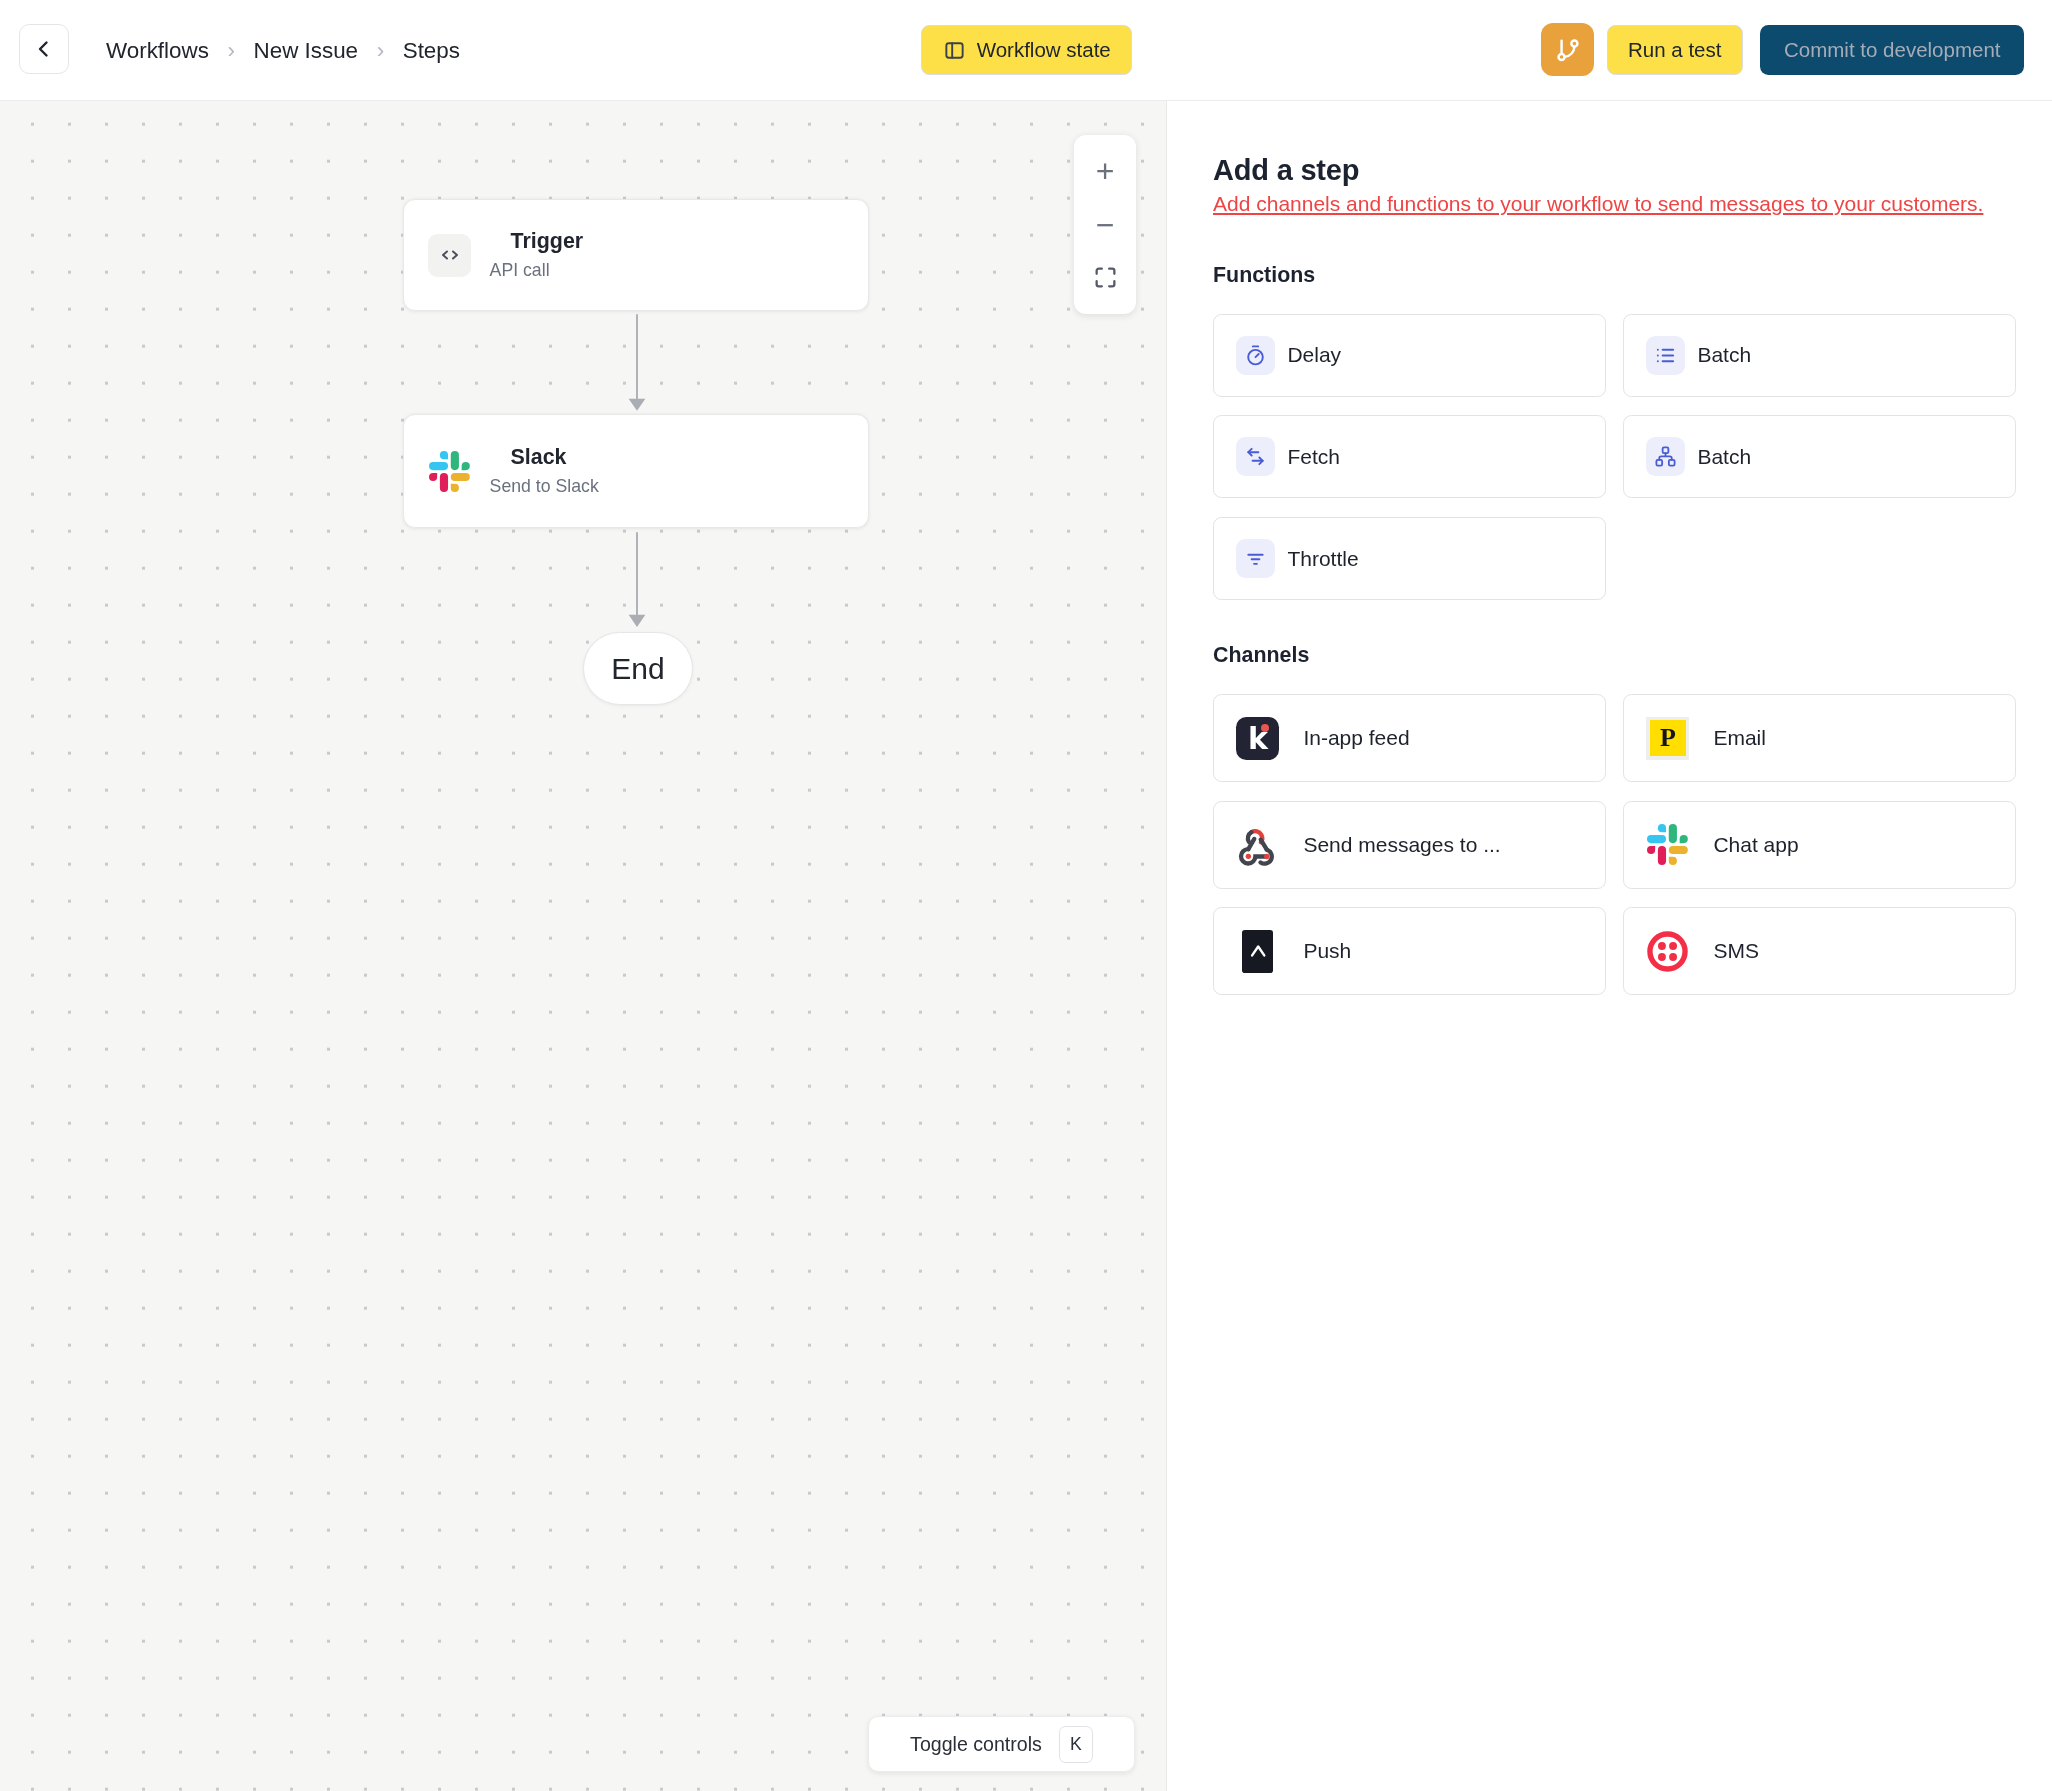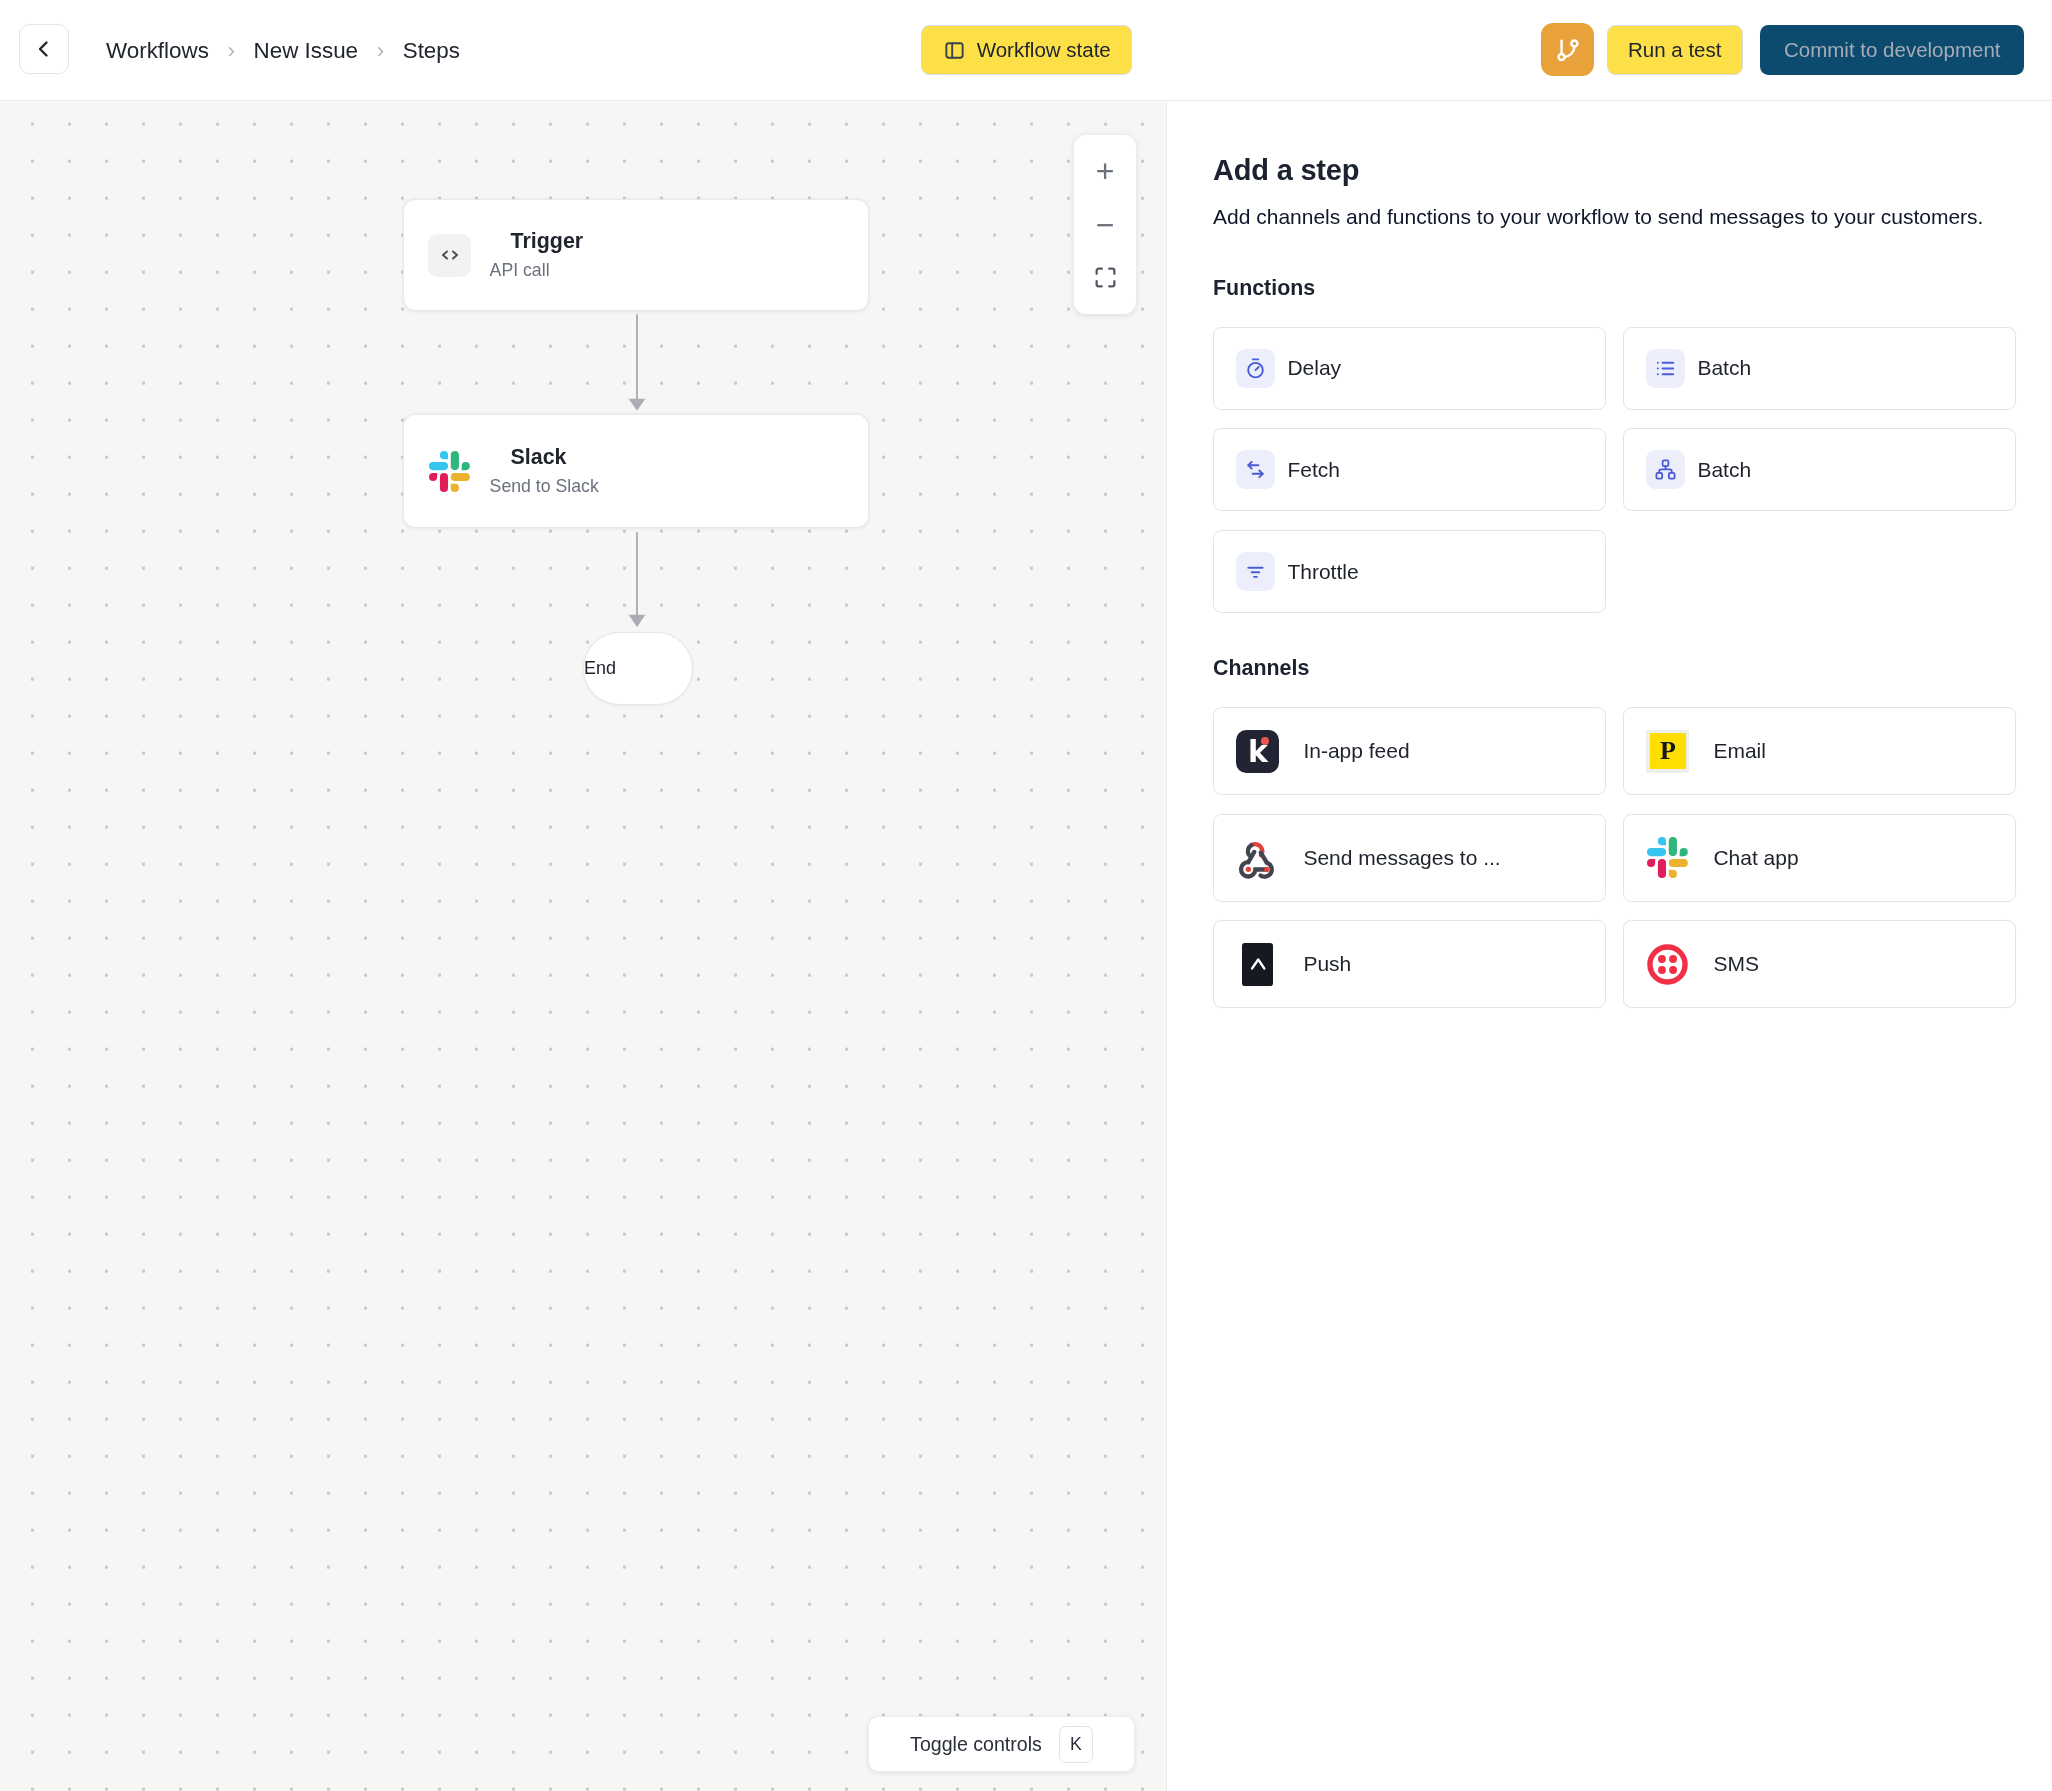--- a/index.html
+++ b/index.html
@@ -68,22 +68,22 @@
     display:flex; align-items:center; justify-content:center; flex:none;
   }
   .node-logo { width:43px; height:43px; display:flex; align-items:center; justify-content:center; flex:none; }
   .node-title { font-size:21.4px; font-weight:600; color:#20252e; line-height:1.2;margin-left:21px; }
   .node-sub { font-size:17.7px; color:#6a717e; margin-top:5.6px; }
   .connector { position:absolute; left:0; top:0; pointer-events:none; }
   .end-node {
     position:absolute; left:583px; top:531px; width:110px; height:73px;
     background:#fff; border:0.9px solid #e6e6e8; border-radius:37px;
     box-shadow:0 0.9px 3.7px rgba(20,22,30,0.06);
-    display:flex; align-items:center; justify-content:flex-start;
-    font-size:18px; font-weight:500; color:#20252e; cursor:pointer;
+    display:flex; align-items:center; justify-content:center;
+    font-size:30px; font-weight:500; color:#20252e; cursor:pointer;
   }
   .zoom-panel {
     position:absolute; left:1074px; top:34px; width:62px; height:179px;
     background:#fff; border-radius:12px; box-shadow:0 1.9px 7.5px rgba(20,22,30,0.10);
     display:flex; flex-direction:column; align-items:center; justify-content:space-around;
     padding:9.3px 0;
   }
   .zoom-btn {
     width:43px; height:43px; display:flex; align-items:center; justify-content:center;
     font-size:32px; font-weight:300; color:#6b717d; cursor:pointer; background:none; border:none;
@@ -103,21 +103,21 @@
     font-size:17.7px; color:#2a2f38;
   }
 
   
   .panel {
     position:absolute; top:101px; left:1166px; width:887px; height:1691px;
     background:#fff; border-left:0.9px solid #e9e9e9;
     padding:53px 37px 0 46px; overflow:hidden;
   }
   .panel-title { font-size:29px; font-weight:700; color:#1c2230; letter-spacing:-0.2px; }
-  .panel-desc { margin-top:15px; font-size:21px; line-height:1.47; color:#0f172a; max-width:802px; }
+  .panel-desc { margin-top:2px; font-size:21px; line-height:1.47; color:#ef4444; max-width:802px;text-decoration:underline; }
   .section-heading { margin-top:43px; font-size:21.4px; font-weight:700; color:#1c2230; }
   .card-grid {
     margin-top:26px; display:grid; grid-template-columns:1fr 1fr;
     column-gap:17px; row-gap:18.6px;
   }
   .step-card {
     height:83px; background:#fff; border:0.9px solid #e2e3e7; border-radius:8.4px;
     display:flex; align-items:center; padding:0 22.4px; gap:12px; cursor:pointer;
   }
   .chan-grid .step-card { height:88px; gap:24px; }

